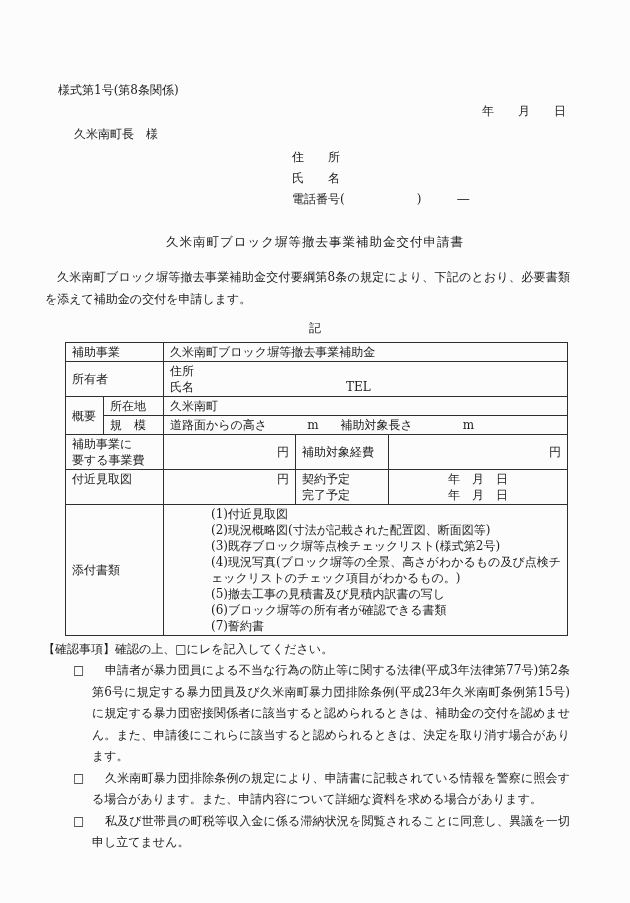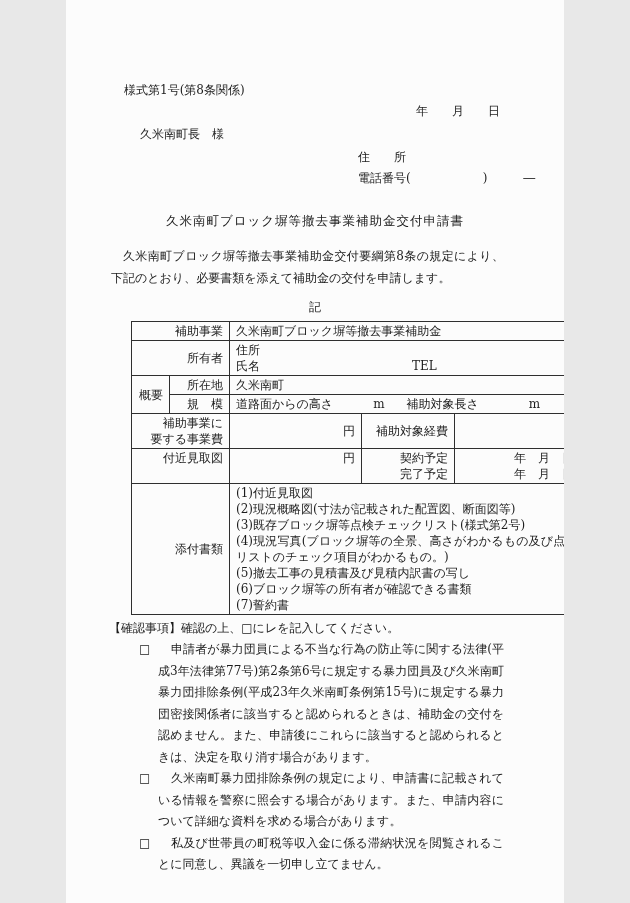--- a/index.html
+++ b/index.html
@@ -1,18 +1,18 @@
 <!DOCTYPE html>
 <html lang="ja"><head>
 <meta charset="utf-8">
 <style>
   * { margin:0; padding:0; box-sizing:border-box; }
   html,body { background:#e8e8e8; }
   .page {
-    width:498px; height:903px;
+    width:630px; height:903px;
     margin:0 auto;
     background:#fcfcfc;
     font-family:"DejaVu Serif","Liberation Serif",serif;
     font-size:12px;
     color:#1c1c1c;
     overflow:hidden;
     position:relative;
   }
   .form-number { margin:82px 0 0 58px; line-height:17px; }
   .date-line   { text-align:right; margin:4px 64px 0 0; line-height:17px; }
@@ -32,48 +32,49 @@
   table.app-table td {
     border:1px solid #2f2f2f;
     padding:1px 6px;
     line-height:16px;
     vertical-align:middle;
     overflow:hidden;
   }
   tr.r1 { height:17px; } tr.r2 { height:34px; } tr.r3 { height:17px; }
   tr.r4 { height:17px; } tr.r5 { height:33px; } tr.r6 { height:33px; }
   tr.r7 { height:124px; }
-  td.lbl { text-align:right; }
+  td.lbl { text-align:left; }
   td.top, tr.r6 td { vertical-align:top; }
   td.yen { text-align:right; vertical-align:top; }
   td.pre { white-space:pre-line; }
   td.ctr { text-align:center; vertical-align:top; }
   .tel-offset { margin-left:152px; }
   .gap-m1 { margin-left:40px; }
   .gap-len { margin-left:22px; }
   .gap-m2 { margin-left:50px; }
   td.atts { vertical-align:top; line-height:15.4px; padding-top:2px; }
-  td.atts div { text-align:justify; }
+  td.atts div { text-align:justify;margin-left:41px; }
 
   .confirm-heading { margin:3px 0 0 43px; line-height:21px; }
   .cb-item { position:relative; margin:0 60px 0 92px; }
   .cb-text { text-indent:13px; text-align:justify; line-height:21.5px; }
   .cb-box  { position:absolute; left:-19px; top:0; line-height:21.5px; cursor:pointer; }
 </style>
 </head>
 <body>
 
 <div class="page">
 
   <div class="form-number">様式第1号(第8条関係)</div>
   <div class="date-line">年　　月　　日</div>
   <div class="addressee">久米南町長　様</div>
 
   <div class="applicant">
     <div>住　　所</div>
+    <div>氏　　名</div>
     <div>電話番号(　　　　　　)　　　―</div>
   </div>
 
   <h1 class="doc-title">久米南町ブロック塀等撤去事業補助金交付申請書</h1>
 
   <p class="statement">久米南町ブロック塀等撤去事業補助金交付要綱第8条の規定により、下記のとおり、必要書類を添えて補助金の交付を申請します。</p>
 
   <div class="ki">記</div>
 
   <table class="app-table">

